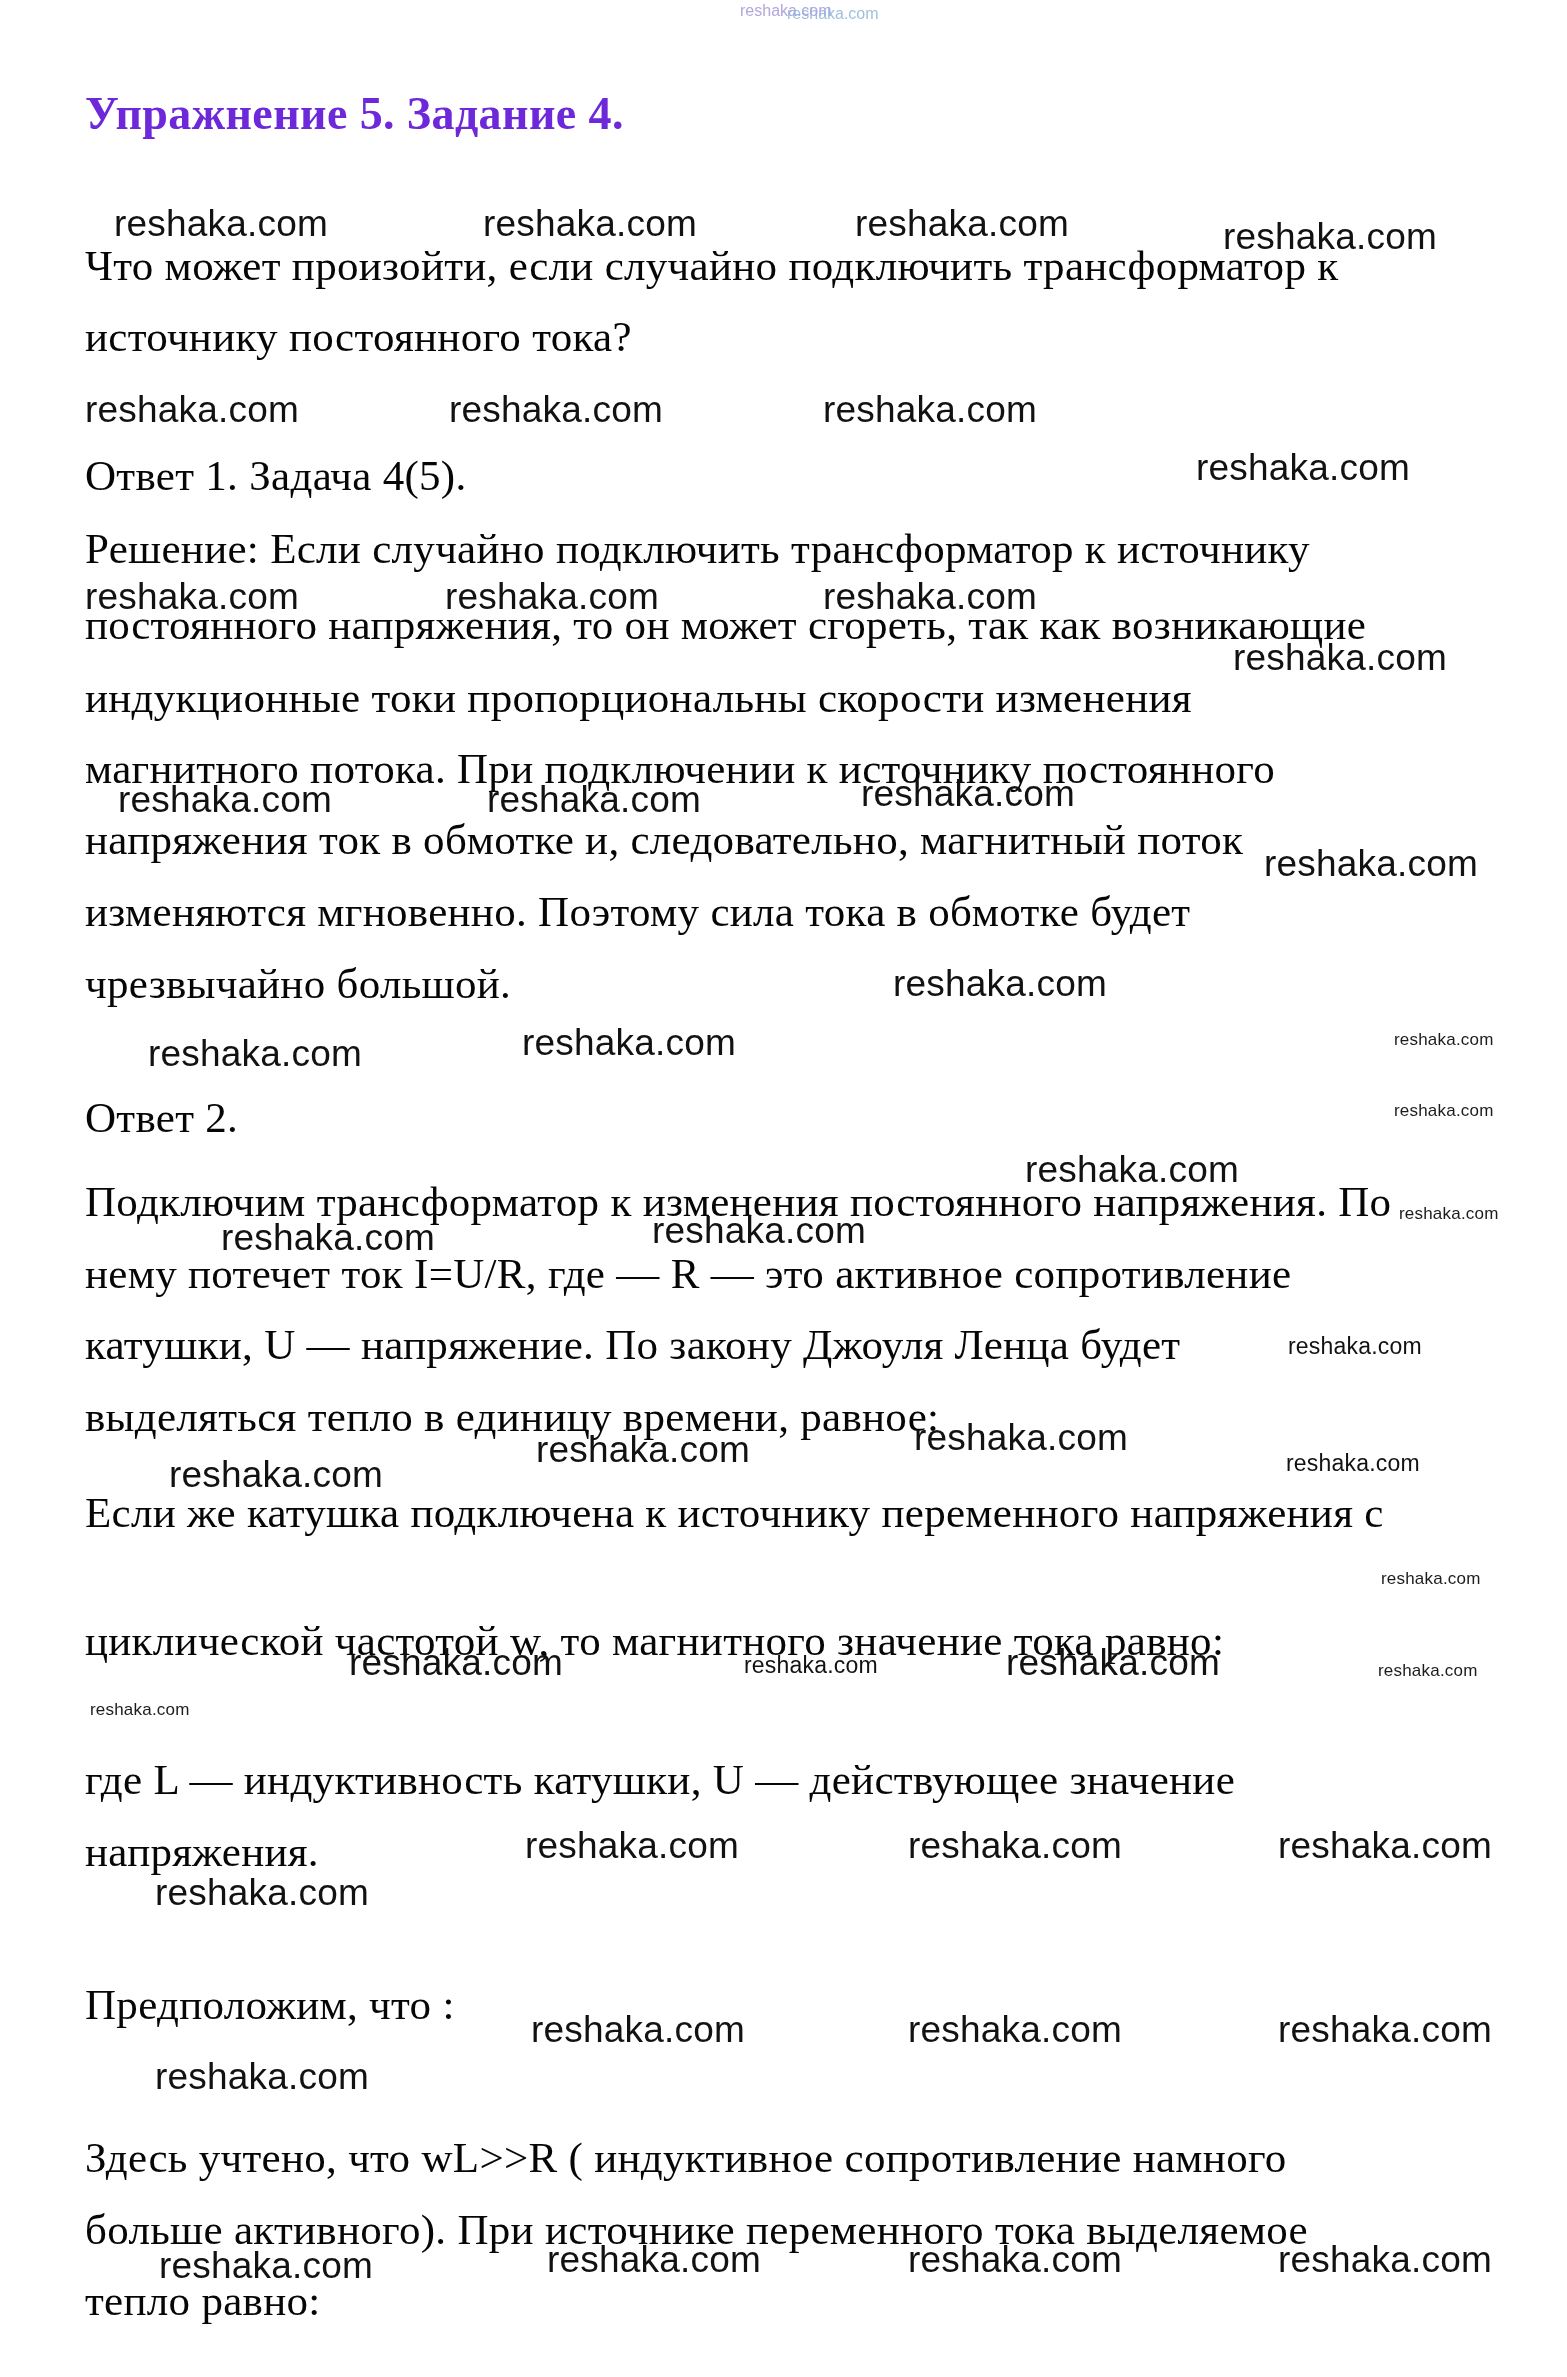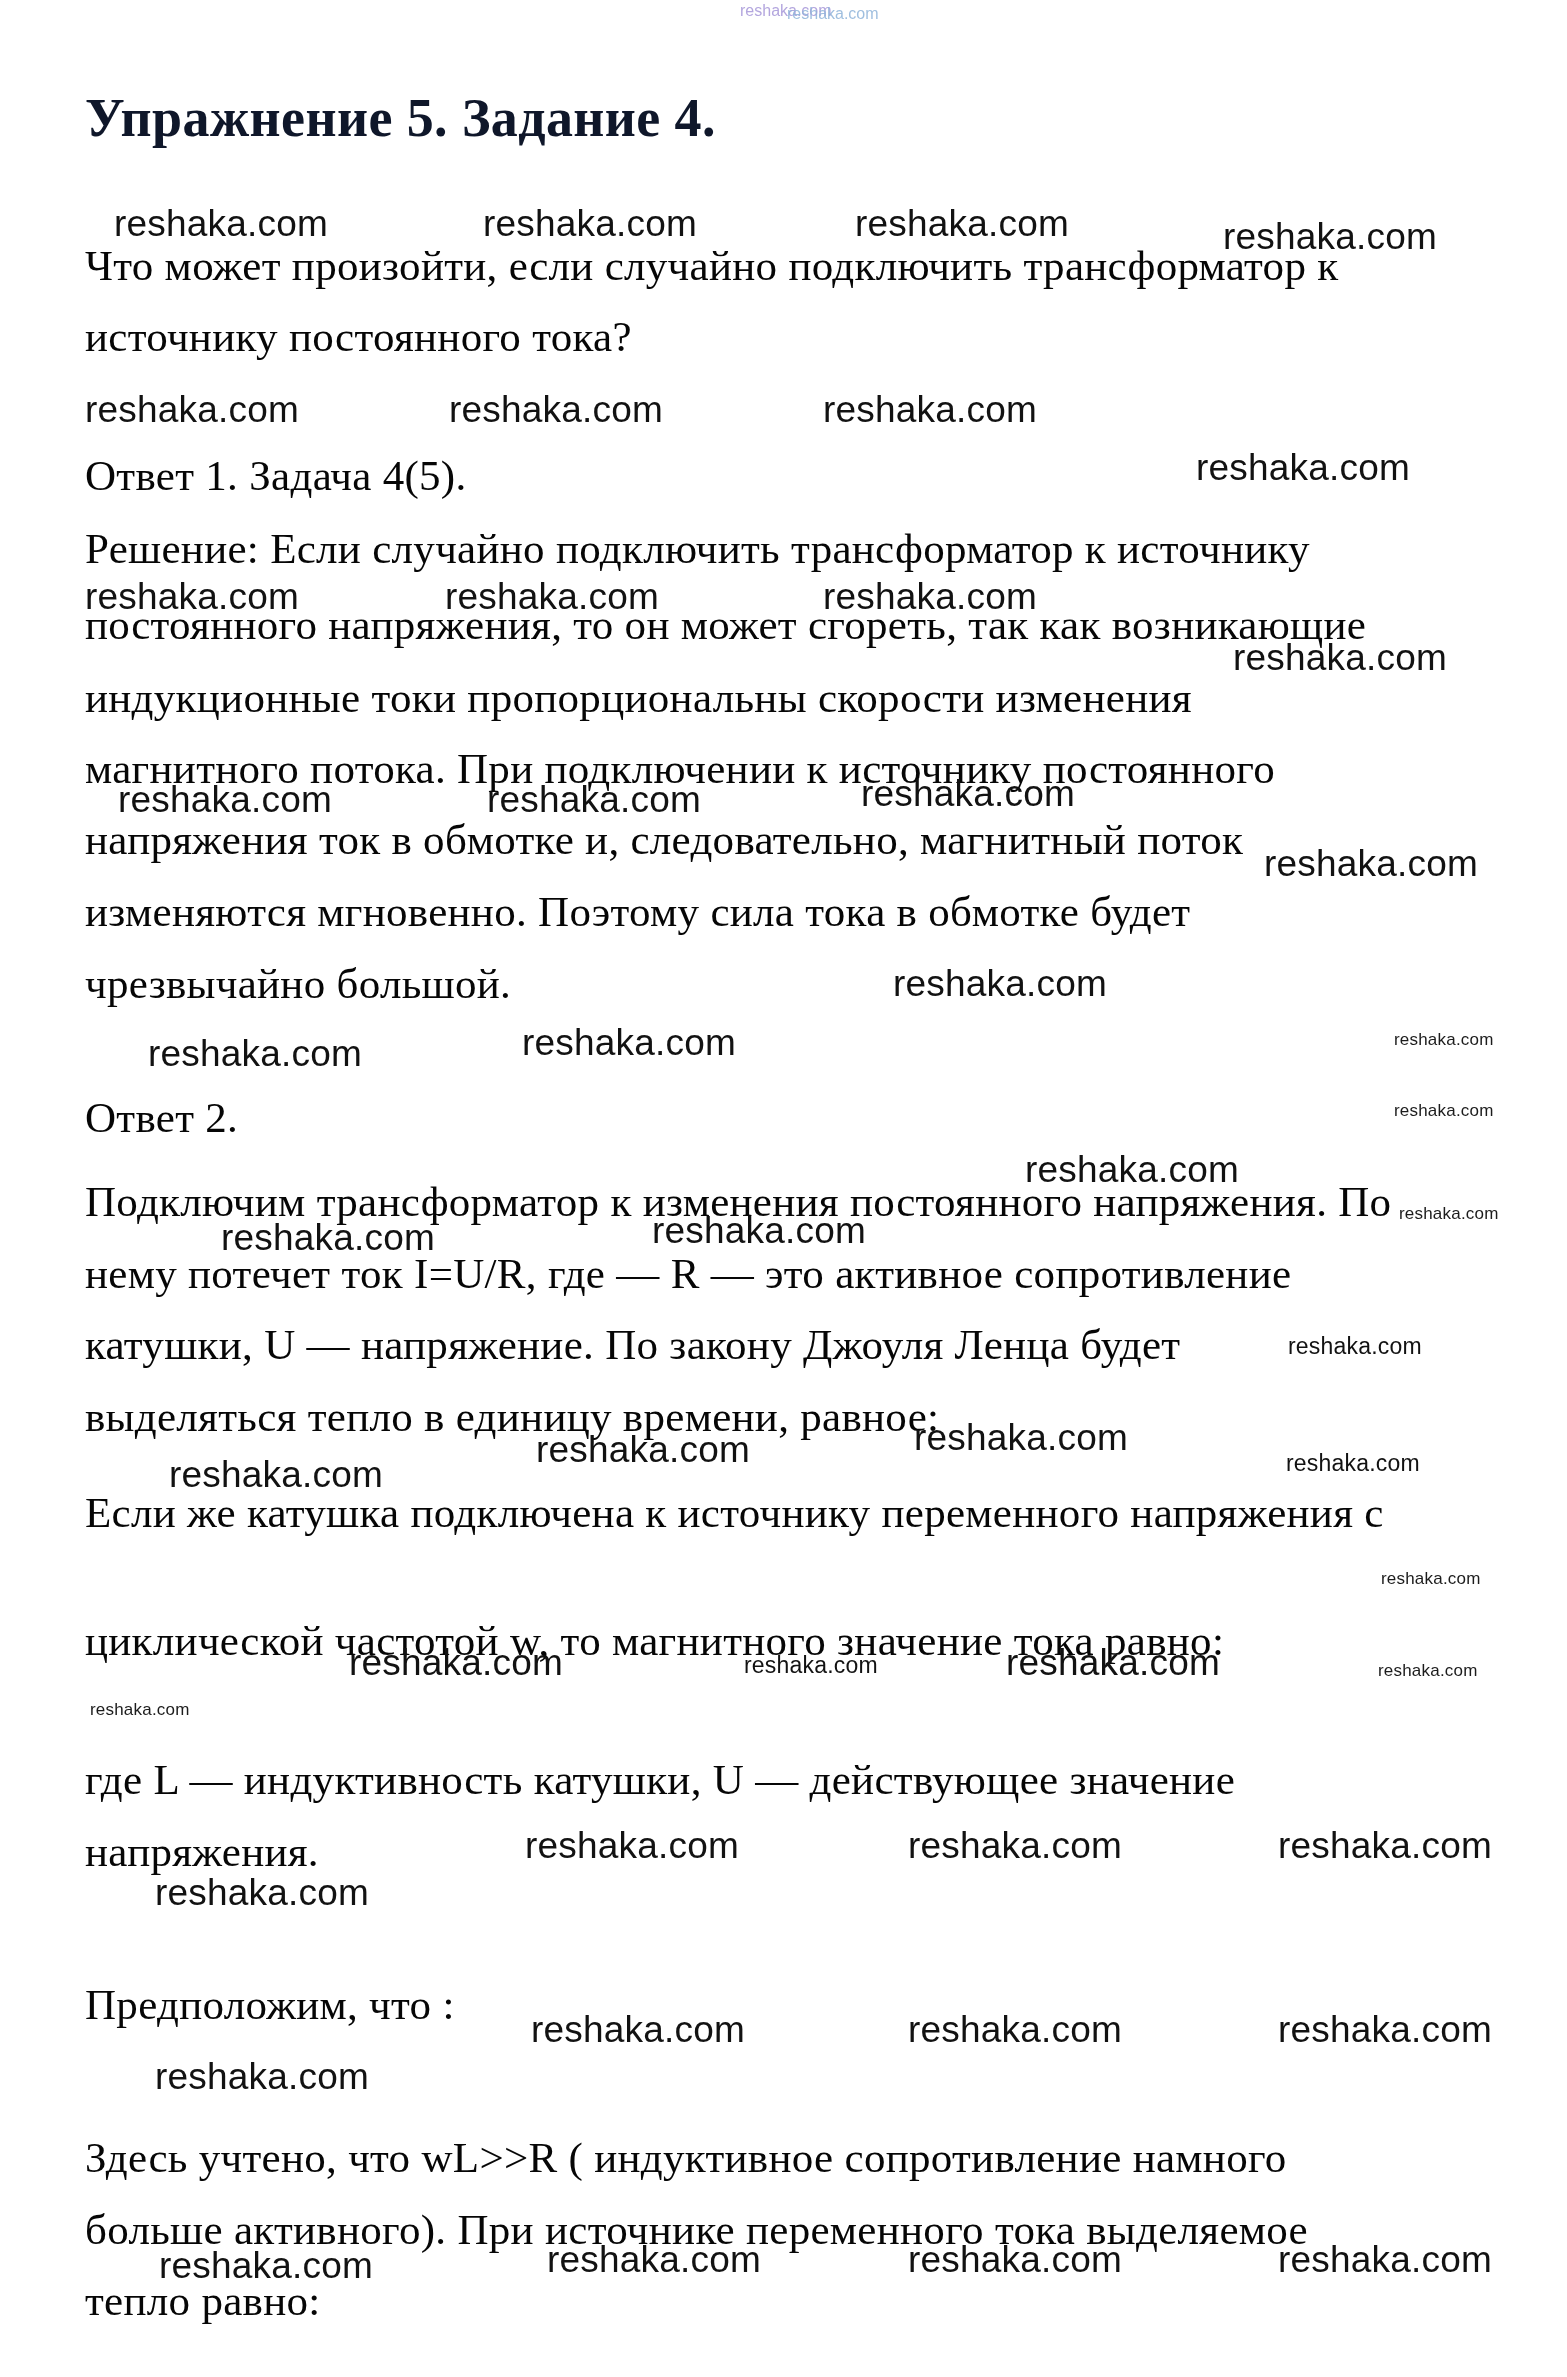--- a/index.html
+++ b/index.html
@@ -8,23 +8,23 @@
     width:1567px;
     height:2377px;
     background:#ffffff;
     overflow:hidden;
     font-family:"Liberation Serif", serif;
     padding-left:48px;
   }
   .title{
     position:absolute;
     left:85px;
-    font-size:54px;
+    font-size:46px;
     font-weight:700;
-    color:#0f172a;
+    color:#6d28d9;
     white-space:nowrap;
     letter-spacing:0.4px;
   }
   .bl{
     position:absolute;
     left:85px;
     font-size:43px;
     color:#060606;
     white-space:nowrap;
     letter-spacing:0.3px;

